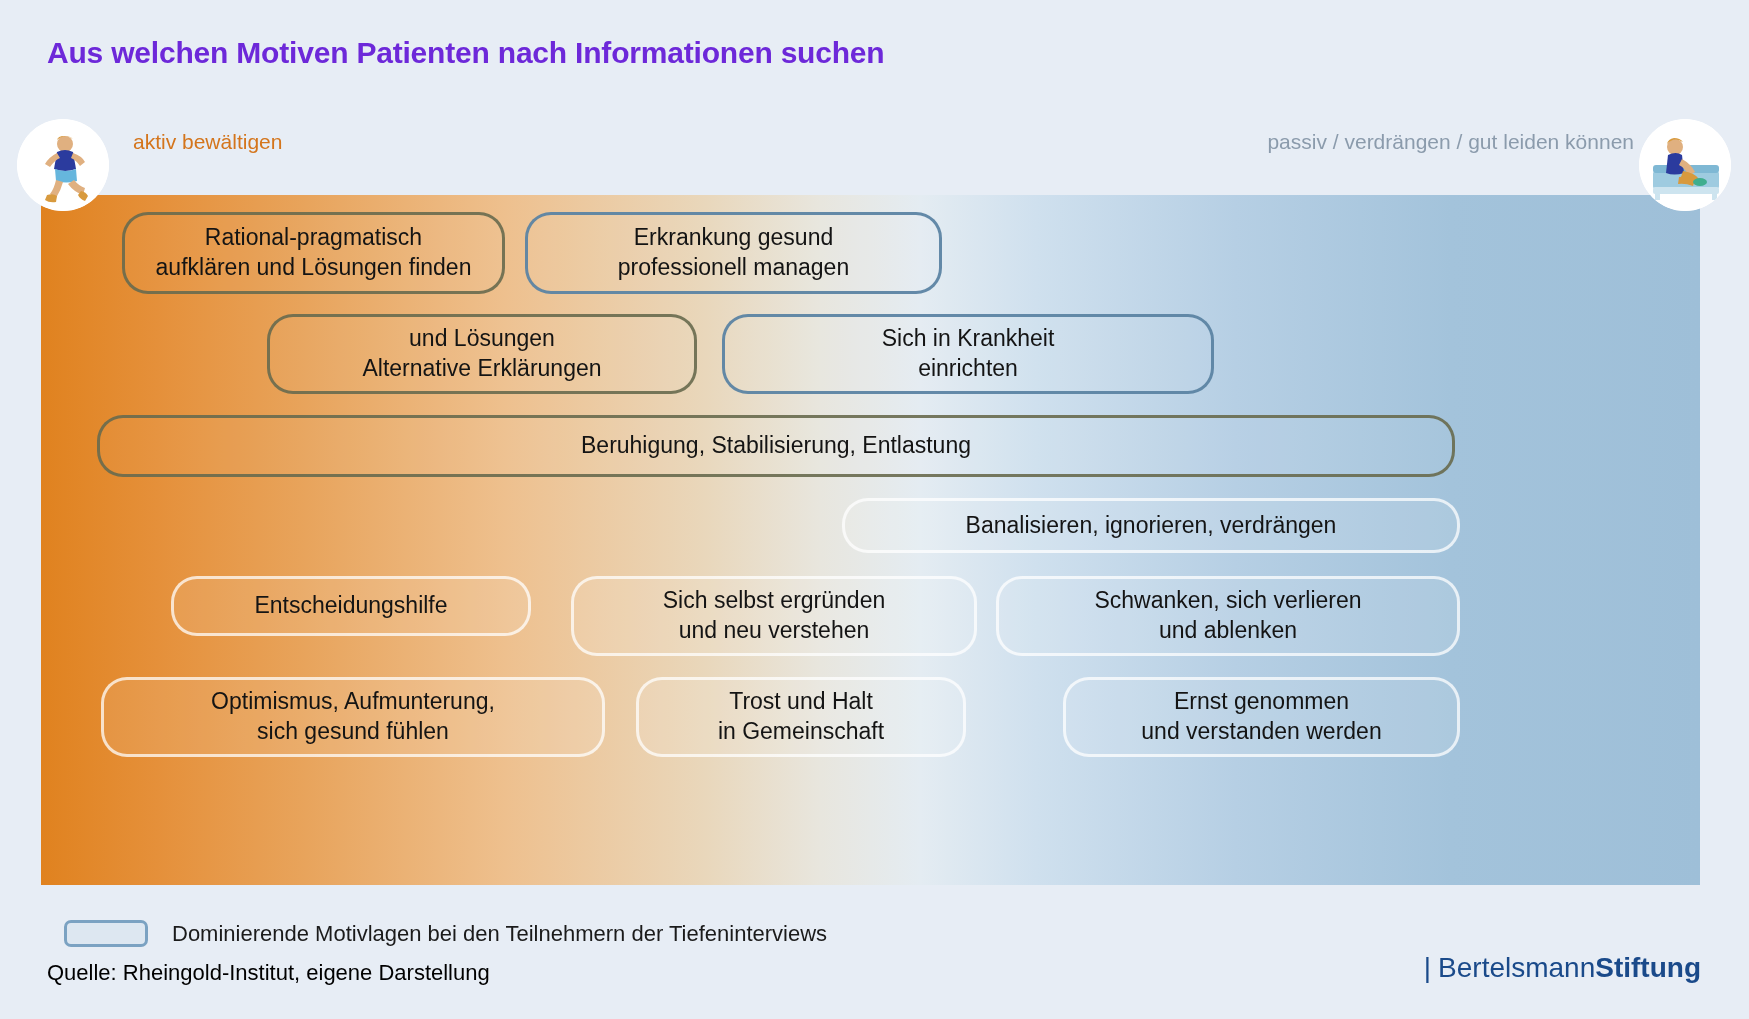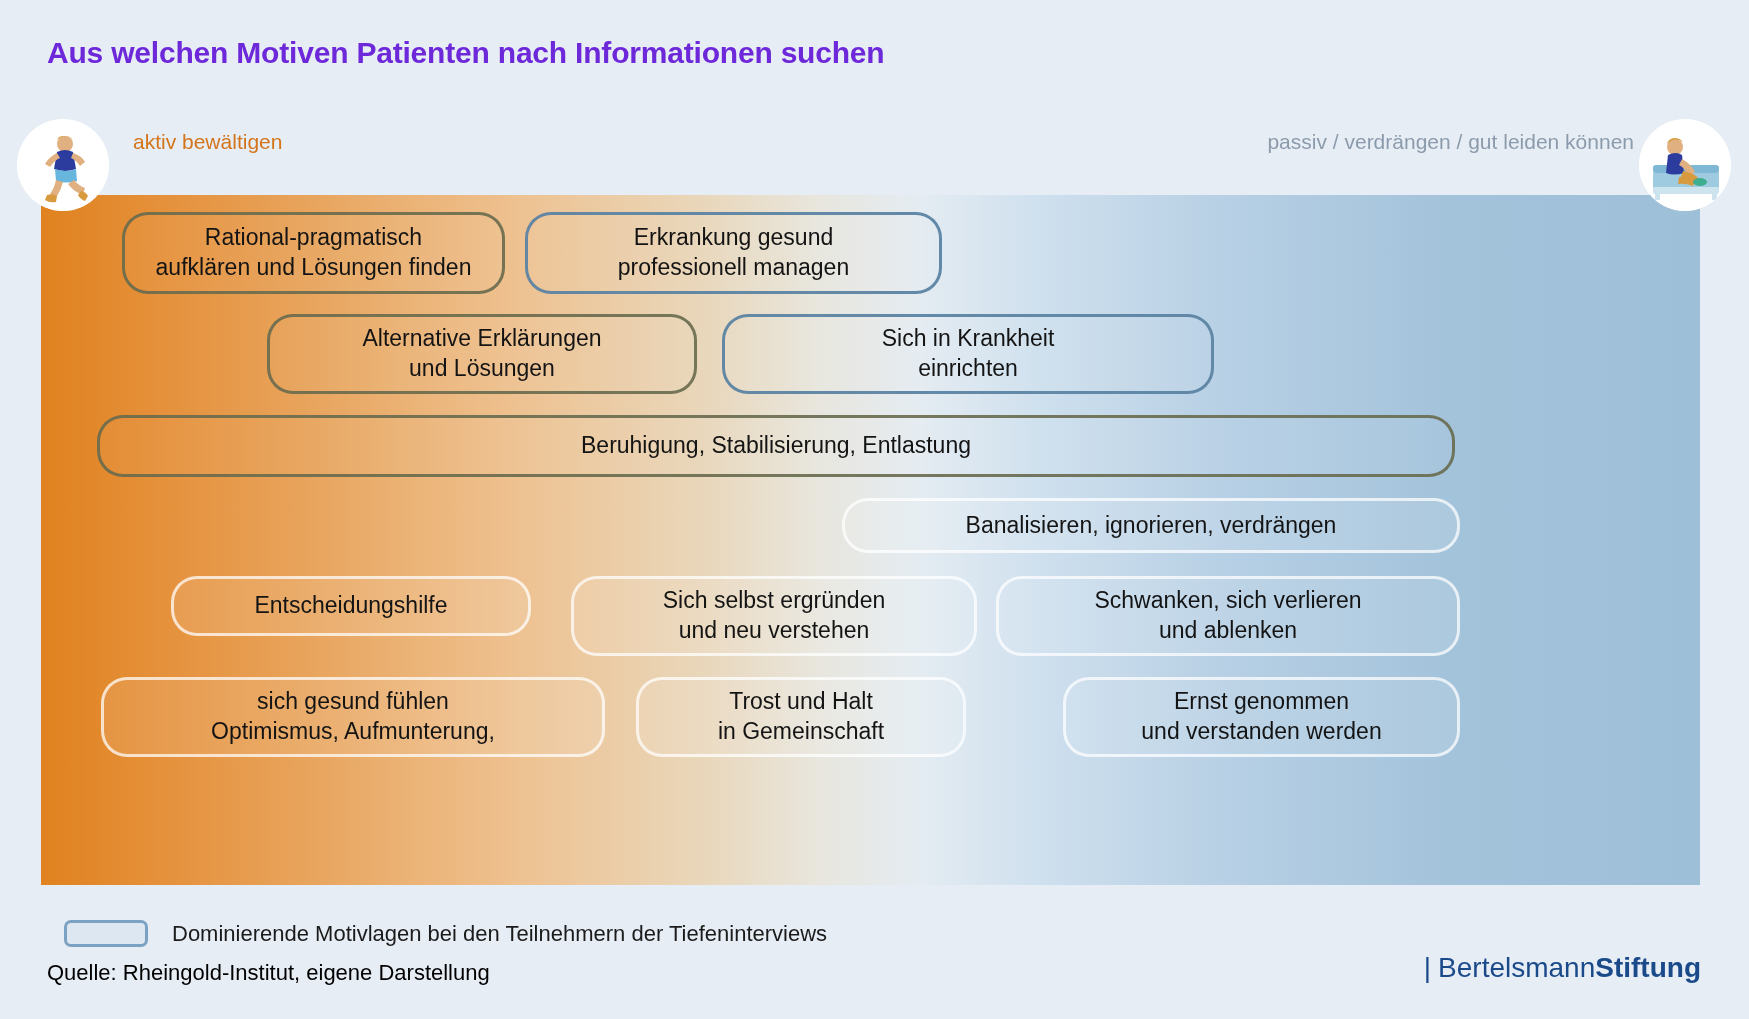--- a/index.html
+++ b/index.html
@@ -196,22 +196,22 @@
 
 <div class="box dom cool" style="left:525px; top:212px; width:417px; height:82px;">
   <div>
     <span>Erkrankung gesund</span>
     <span>professionell managen</span>
   </div>
 </div>
 
 <div class="box dom warm" style="left:258px; top:314px; width:430px; height:80px;">
   <div>
+    <span>und Lösungen</span>
     <span>Alternative Erklärungen</span>
-    <span>und Lösungen</span>
   </div>
 </div>
 
 <div class="box dom cool" style="left:722px; top:314px; width:492px; height:80px;">
   <div>
     <span>Sich in Krankheit</span>
     <span>einrichten</span>
   </div>
 </div>
 
@@ -242,22 +242,22 @@
 
 <div class="box soft" style="left:996px; top:576px; width:464px; height:80px;">
   <div>
     <span>Schwanken, sich verlieren</span>
     <span>und ablenken</span>
   </div>
 </div>
 
 <div class="box soft" style="left:101px; top:677px; width:504px; height:80px;">
   <div>
+    <span>Optimismus, Aufmunterung,</span>
     <span>sich gesund fühlen</span>
-    <span>Optimismus, Aufmunterung,</span>
   </div>
 </div>
 
 <div class="box soft" style="left:636px; top:677px; width:330px; height:80px;">
   <div>
     <span>Trost und Halt</span>
     <span>in Gemeinschaft</span>
   </div>
 </div>
 

